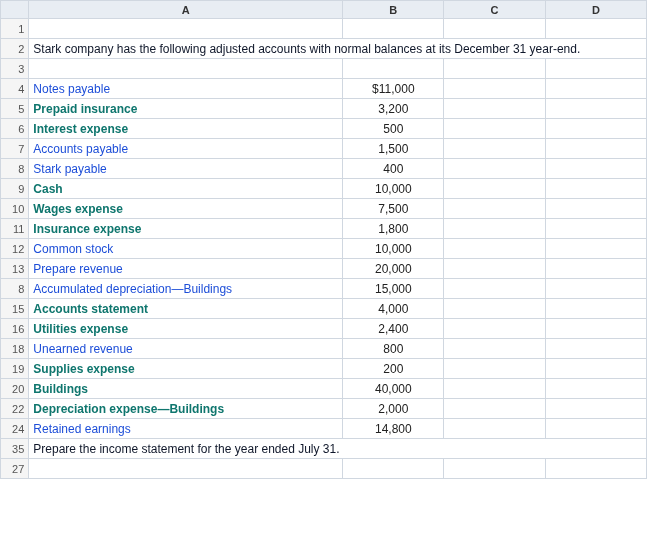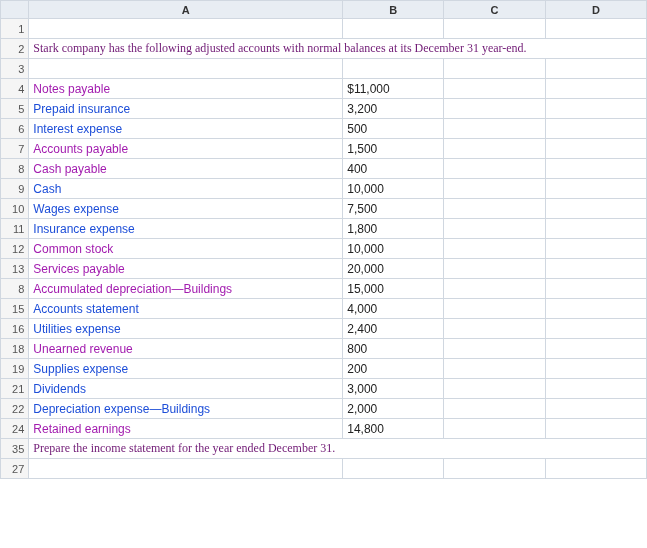--- a/index.html
+++ b/index.html
@@ -46,25 +46,25 @@
       background: #e8edf3;
       text-align: center;
       font-weight: bold;
       font-size: 11px;
       color: #333;
       height: 18px;
     }
     .header-row .row-num {
       background: #e8edf3;
     }
-    .blue-text { color: #a21caf; }
-    .red-text { color: #1d4ed8; }
-    .normal-text { color: #701a75; font-family: Liberation Serif, serif; }
+    .blue-text { color: #1d4ed8; }
+    .red-text { color: #0f766e; font-weight: bold; }
+    .normal-text { color: #0f172a; }
     .value-cell {
-      text-align: left;
+      text-align: center;
       color: #222;
     }
     .col-header {
       background: #e8edf3;
       text-align: center;
       font-weight: bold;
       color: #444;
       height: 18px;
       font-size: 11px;
     }
@@ -124,21 +124,21 @@
       </tr>
       <tr>
         <td class="row-num">7</td>
         <td class="col-a blue-text">Accounts payable</td>
         <td class="col-b value-cell">1,500</td>
         <td class="col-c"></td>
         <td class="col-d"></td>
       </tr>
       <tr>
         <td class="row-num">8</td>
-        <td class="col-a blue-text">Cash payable</td>
+        <td class="col-a blue-text">Stark payable</td>
         <td class="col-b value-cell">400</td>
         <td class="col-c"></td>
         <td class="col-d"></td>
       </tr>
       <tr>
         <td class="row-num">9</td>
         <td class="col-a red-text">Cash</td>
         <td class="col-b value-cell">10,000</td>
         <td class="col-c"></td>
         <td class="col-d"></td>
@@ -159,21 +159,21 @@
       </tr>
       <tr>
         <td class="row-num">12</td>
         <td class="col-a blue-text">Common stock</td>
         <td class="col-b value-cell">10,000</td>
         <td class="col-c"></td>
         <td class="col-d"></td>
       </tr>
       <tr>
         <td class="row-num">13</td>
-        <td class="col-a blue-text">Services payable</td>
+        <td class="col-a blue-text">Prepare revenue</td>
         <td class="col-b value-cell">20,000</td>
         <td class="col-c"></td>
         <td class="col-d"></td>
       </tr>
       <tr>
         <td class="row-num">8</td>
         <td class="col-a blue-text">Accumulated depreciation—Buildings</td>
         <td class="col-b value-cell">15,000</td>
         <td class="col-c"></td>
         <td class="col-d"></td>
@@ -200,43 +200,43 @@
         <td class="col-d"></td>
       </tr>
       <tr>
         <td class="row-num">19</td>
         <td class="col-a red-text">Supplies expense</td>
         <td class="col-b value-cell">200</td>
         <td class="col-c"></td>
         <td class="col-d"></td>
       </tr>
       <tr>
-        <td class="row-num">21</td>
-        <td class="col-a red-text">Dividends</td>
-        <td class="col-b value-cell">3,000</td>
+        <td class="row-num">20</td>
+        <td class="col-a red-text">Buildings</td>
+        <td class="col-b value-cell">40,000</td>
         <td class="col-c"></td>
         <td class="col-d"></td>
       </tr>
       <tr>
         <td class="row-num">22</td>
         <td class="col-a red-text">Depreciation expense—Buildings</td>
         <td class="col-b value-cell">2,000</td>
         <td class="col-c"></td>
         <td class="col-d"></td>
       </tr>
       <tr>
         <td class="row-num">24</td>
         <td class="col-a blue-text">Retained earnings</td>
         <td class="col-b value-cell">14,800</td>
         <td class="col-c"></td>
         <td class="col-d"></td>
       </tr>
       <tr>
         <td class="row-num">35</td>
-        <td colspan="4" class="col-a normal-text">Prepare the income statement for the year ended December 31.</td>
+        <td colspan="4" class="col-a normal-text">Prepare the income statement for the year ended July 31.</td>
       </tr>
       <tr>
         <td class="row-num">27</td>
         <td class="col-a"></td>
         <td class="col-b"></td>
         <td class="col-c"></td>
         <td class="col-d"></td>
       </tr>
     </tbody>
 </table>

